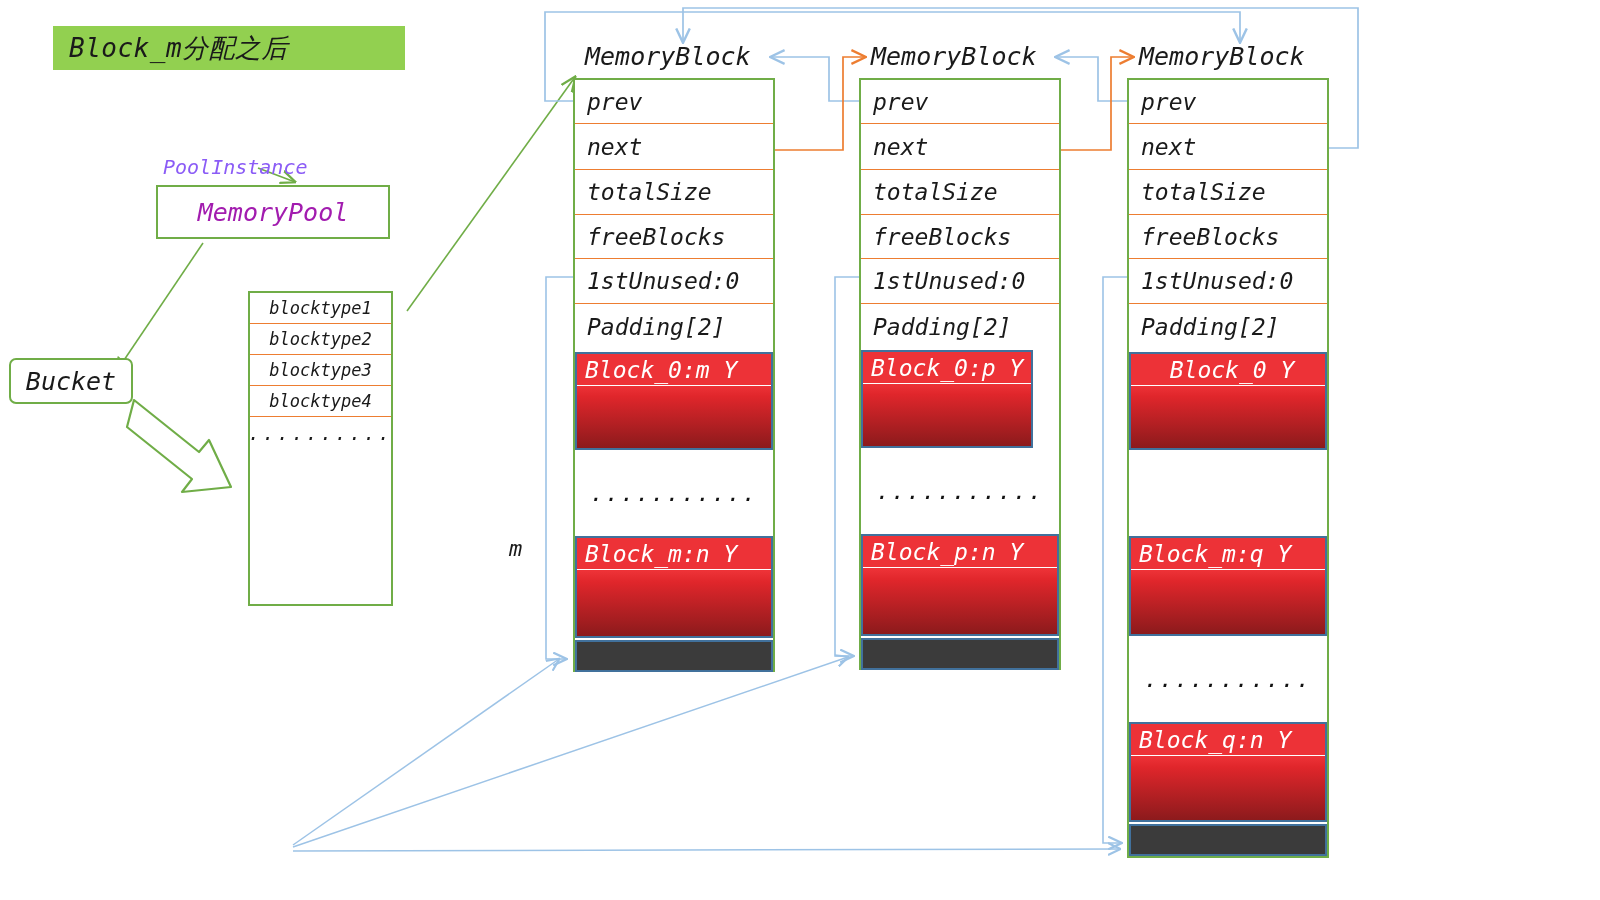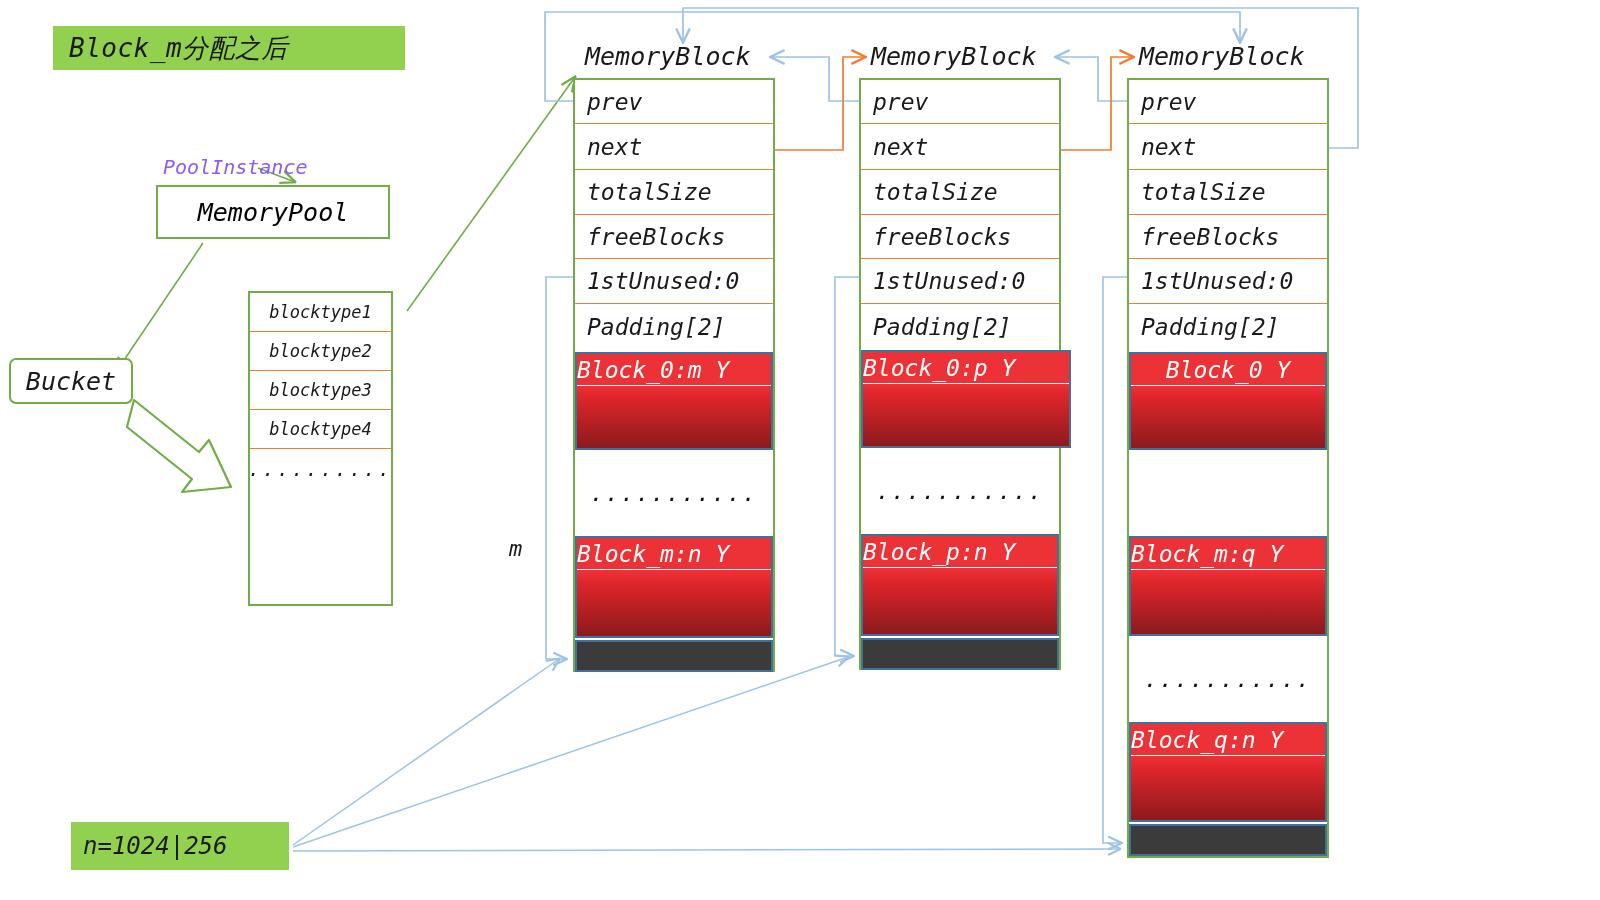--- a/index.html
+++ b/index.html
@@ -18,34 +18,34 @@
     padding-left:16px;box-sizing:border-box;
     font-size:26px;color:#1a1a1a;letter-spacing:0.5px;
   }
   .plain-label{
     position:absolute;font-size:20px;color:#8b5cf6;white-space:nowrap;margin-top:28px;
   }
   .pool-box{
     position:absolute;left:153px;top:185px;width:234px;height:54px;
     border:2.5px solid #70AD47;background:#fff;
     display:flex;align-items:center;justify-content:center;
-    font-size:25px;color:#000000;box-sizing:border-box;
+    font-size:25px;color:#a21caf;box-sizing:border-box;
   }
   .bucket-box{
     position:absolute;left:6px;top:358px;width:124px;height:46px;
     border:2.5px solid #70AD47;border-radius:7px;background:#fff;
     display:flex;align-items:center;justify-content:center;
     font-size:25px;color:#1a1a1a;box-sizing:border-box;
   }
   .bucket-list{
     position:absolute;left:245px;top:291px;width:145px;height:315px;
     border:2.5px solid #70AD47;background:#fff;box-sizing:border-box;
   }
   .bucket-list .bt{
-    height:39px;box-sizing:border-box;
+    height:31px;box-sizing:border-box;
     border-bottom:1.6px solid #ED7D31;
     display:flex;align-items:center;justify-content:center;
     font-size:17px;color:#1a1a1a;
   }
   .bucket-list .bt:last-child{border-bottom:none;letter-spacing:3px;font-size:19px;}
 
   .n-banner{
     position:absolute;left:68px;top:822px;width:218px;height:48px;
     background:#92D050;display:flex;align-items:center;padding-left:12px;
     box-sizing:border-box;font-size:24px;color:#1a1a1a;
@@ -68,21 +68,21 @@
   .field-row:last-of-type{border-bottom:none;}
 
   
   .blk{
     position:absolute;box-sizing:border-box;
     border:2.5px solid #41719C;
     background:linear-gradient(to bottom,#ED3237 0%,#ED3237 34%,#E0262B 45%,#8C1A1C 100%);
     overflow:hidden;
   }
   .blk .blk-label{
-    display:block;height:32px;line-height:32px;
+    display:block;height:32px;line-height:32px;padding-left:8px;
     font-size:23px;color:#FFFFFF;white-space:nowrap;
     border-bottom:1.5px solid #ffffff;background:#ED3237;
     box-sizing:border-box;
   }
   
   .gap{
     position:absolute;box-sizing:border-box;background:#fff;
     display:flex;align-items:center;justify-content:center;
     font-size:22px;color:#111;letter-spacing:2px;
   }
@@ -183,21 +183,20 @@
 
   <div class="bucket-list">
     <div class="bt">blocktype1</div>
     <div class="bt">blocktype2</div>
     <div class="bt">blocktype3</div>
     <div class="bt">blocktype4</div>
     <div class="bt">..........</div>
   </div>
 
   <div class="m-label">m</div>
-  <div class="n-banner">n=1024|256</div>
 
   <div class="mb-title" style="left:582px;top:42px;">MemoryBlock</div>
   <div class="mb-frame" style="left:570px;top:78px;width:202px;height:594px;">
     <div class="field-row" style="height:44px;">prev</div>
     <div class="field-row" style="height:46px;">next</div>
     <div class="field-row" style="height:45px;">totalSize</div>
     <div class="field-row" style="height:44px;">freeBlocks</div>
     <div class="field-row" style="height:45px;">1stUnused:0</div>
     <div class="field-row" style="height:46px;">Padding[2]</div>
   </div>
@@ -212,21 +211,21 @@
 
   <div class="mb-title" style="left:868px;top:42px;">MemoryBlock</div>
   <div class="mb-frame" style="left:856px;top:78px;width:202px;height:592px;">
     <div class="field-row" style="height:44px;">prev</div>
     <div class="field-row" style="height:46px;">next</div>
     <div class="field-row" style="height:45px;">totalSize</div>
     <div class="field-row" style="height:44px;">freeBlocks</div>
     <div class="field-row" style="height:45px;">1stUnused:0</div>
     <div class="field-row" style="height:46px;">Padding[2]</div>
   </div>
-  <div class="blk" style="left:858px;top:350px;width:210px;height:98px;">
+  <div class="blk" style="left:858px;top:350px;width:172px;height:98px;">
     <span class="blk-label">Block_0:p Y</span>
   </div>
   <div class="gap" style="left:858px;top:450px;width:198px;height:82px;">...........</div>
   <div class="blk" style="left:858px;top:534px;width:198px;height:102px;">
     <span class="blk-label">Block_p:n Y</span>
   </div>
   <div class="tail" style="left:858px;top:638px;width:198px;height:32px;"></div>
 
   <div class="mb-title" style="left:1136px;top:42px;">MemoryBlock</div>
   <div class="mb-frame" style="left:1124px;top:78px;width:202px;height:780px;">

